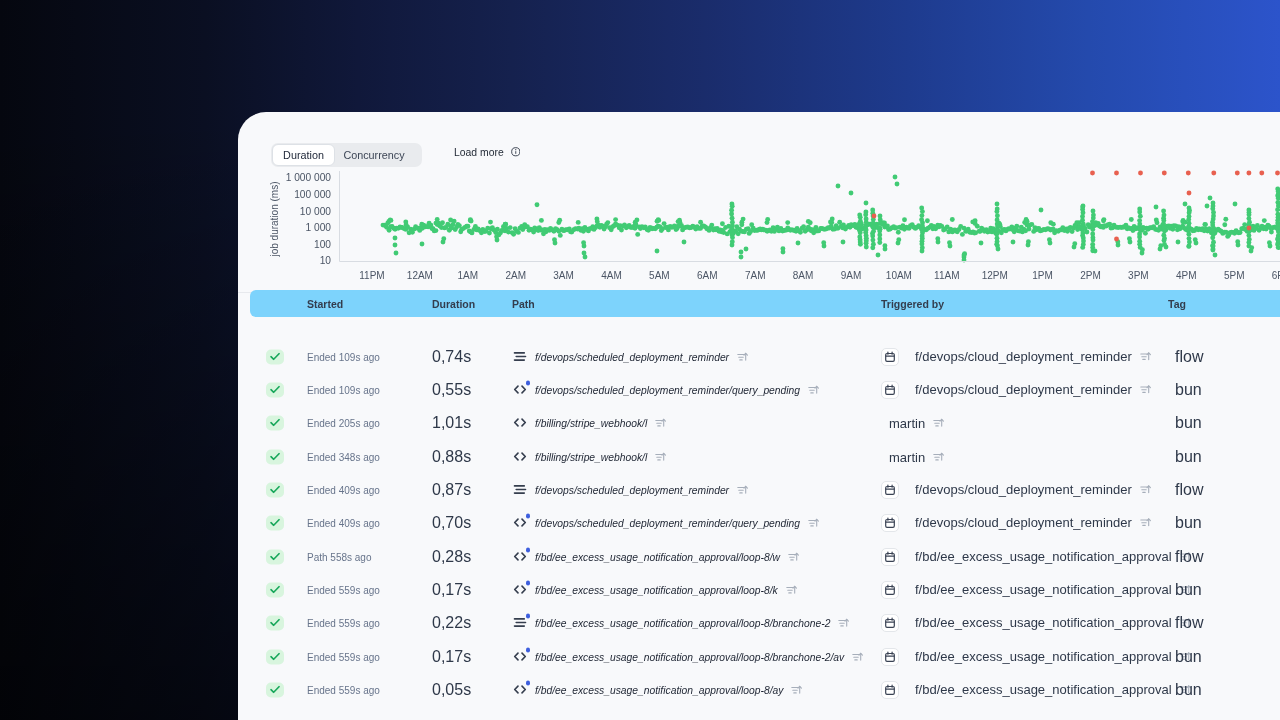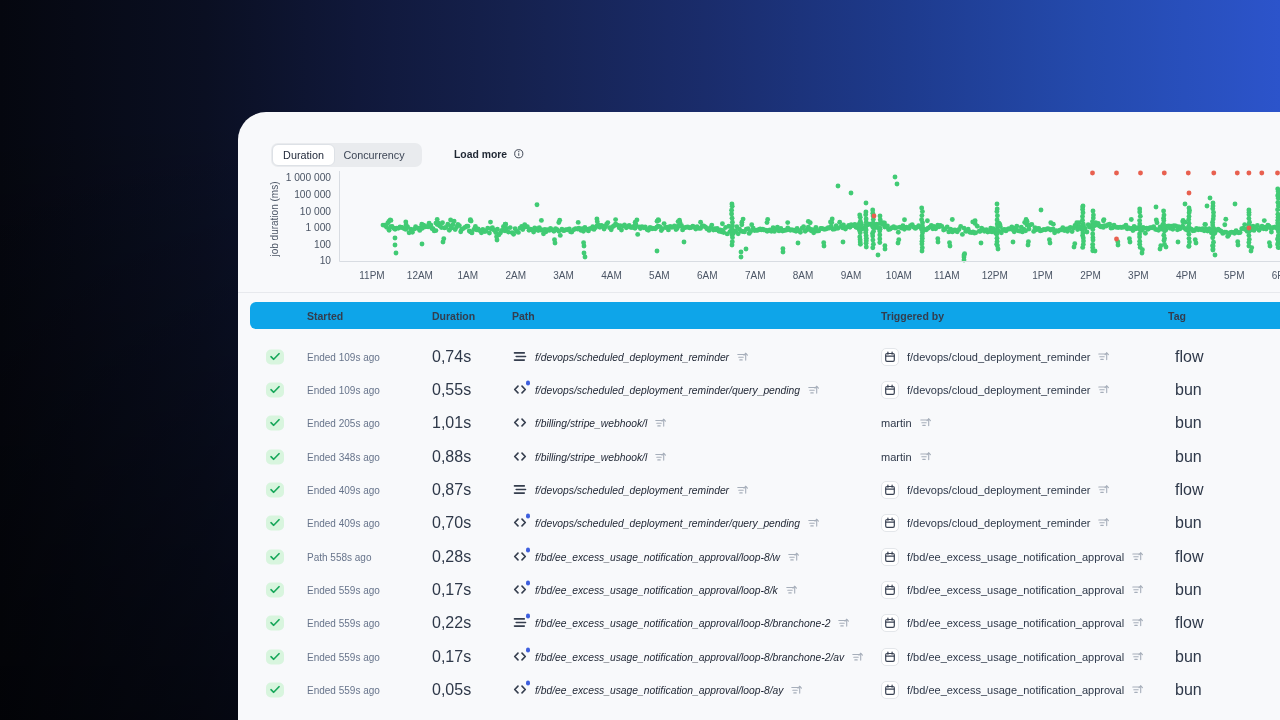--- a/index.html
+++ b/index.html
@@ -26,31 +26,31 @@
   display:flex; align-items:center; justify-content:center;
   font-size:10.8px; color:#21293a;
 }
 .tab-inactive {
   position:absolute; left:64px; top:0; width:78px; height:24px;
   display:flex; align-items:center; justify-content:center;
   font-size:10.8px; color:#3d4656;
 }
 .loadmore {
   position:absolute; left:216px; top:35px; height:14px;
-  display:flex; align-items:center; gap:7px;
-  font-size:10.4px; font-weight:bold; color:#1f2733;
+  display:flex; align-items:flex-start; gap:7px;
+  font-size:10.4px; font-weight:normal; color:#1f2733;
 }
 
 .chart { position:absolute; left:0; top:0; }
 
 .divider { position:absolute; left:0; top:180px; width:1042px; height:1px; background:#e7e9ed; }
 
 .thead {
-  position:absolute; left:12px; top:190px; width:1030px; height:27px;
-  background:#0ea5e9; border-top-left-radius:6px; border-bottom-left-radius:6px;
+  position:absolute; left:12px; top:178px; width:1030px; height:27px;
+  background:#7dd3fc; border-top-left-radius:6px; border-bottom-left-radius:6px;
 }
 .thead span { position:absolute; top:8px; font-size:10.5px; font-weight:bold; color:#333d4e; }
 
 .row { position:absolute; left:0; width:830px; height:33px; }
 .cell { position:absolute; top:50%; transform:translateY(-50%); white-space:nowrap; }
 .badge {
   position:absolute; left:28px; top:50%; transform:translateY(-50%);
   width:18px; height:15px; background:#d8f5de; border-radius:5px;
   display:flex; align-items:center; justify-content:center;
 }
@@ -58,21 +58,21 @@
 .dur { left:194px; font-size:16px; color:#2e3849; }
 .pathcell { left:275px; display:flex; align-items:center; }
 .pathicon { width:15px; height:15px; margin-right:7px; position:relative; flex:none; }
 .ptext { font-size:10.3px; color:#1d2432;font-style:italic; }
 .filticon { margin-left:8px; flex:none; display:flex; }
 .trigcell { left:643px; display:flex; align-items:center; }
 .calbox {
   width:18px; height:18px; background:#ffffff; border:1px solid #e3e6ea; border-radius:5px;
   display:flex; align-items:center; justify-content:center; margin-right:8px; flex:none;
 }
-.ttext { font-size:11px; color:#2e3849; }
+.ttext { font-size:13px; color:#2e3849;margin-left:8px; }
 .tag { left:937px; font-size:16px; color:#2e3849; }
 .bluedot { position:absolute; right:-2px; top:-1.5px; width:4.5px; height:4.5px; border-radius:50%; background:#3e5fde; }
 </style>
 </head>
 <body>
 <div class="card">
   <svg class="chart" width="1042" height="180" viewBox="0 0 1042 180">
     <circle cx="145.0" cy="113.1" r="2.45" fill="#41cb74"></circle>
 <circle cx="146.7" cy="113.3" r="2.45" fill="#41cb74"></circle>
 <circle cx="148.6" cy="115.3" r="2.45" fill="#41cb74"></circle>

